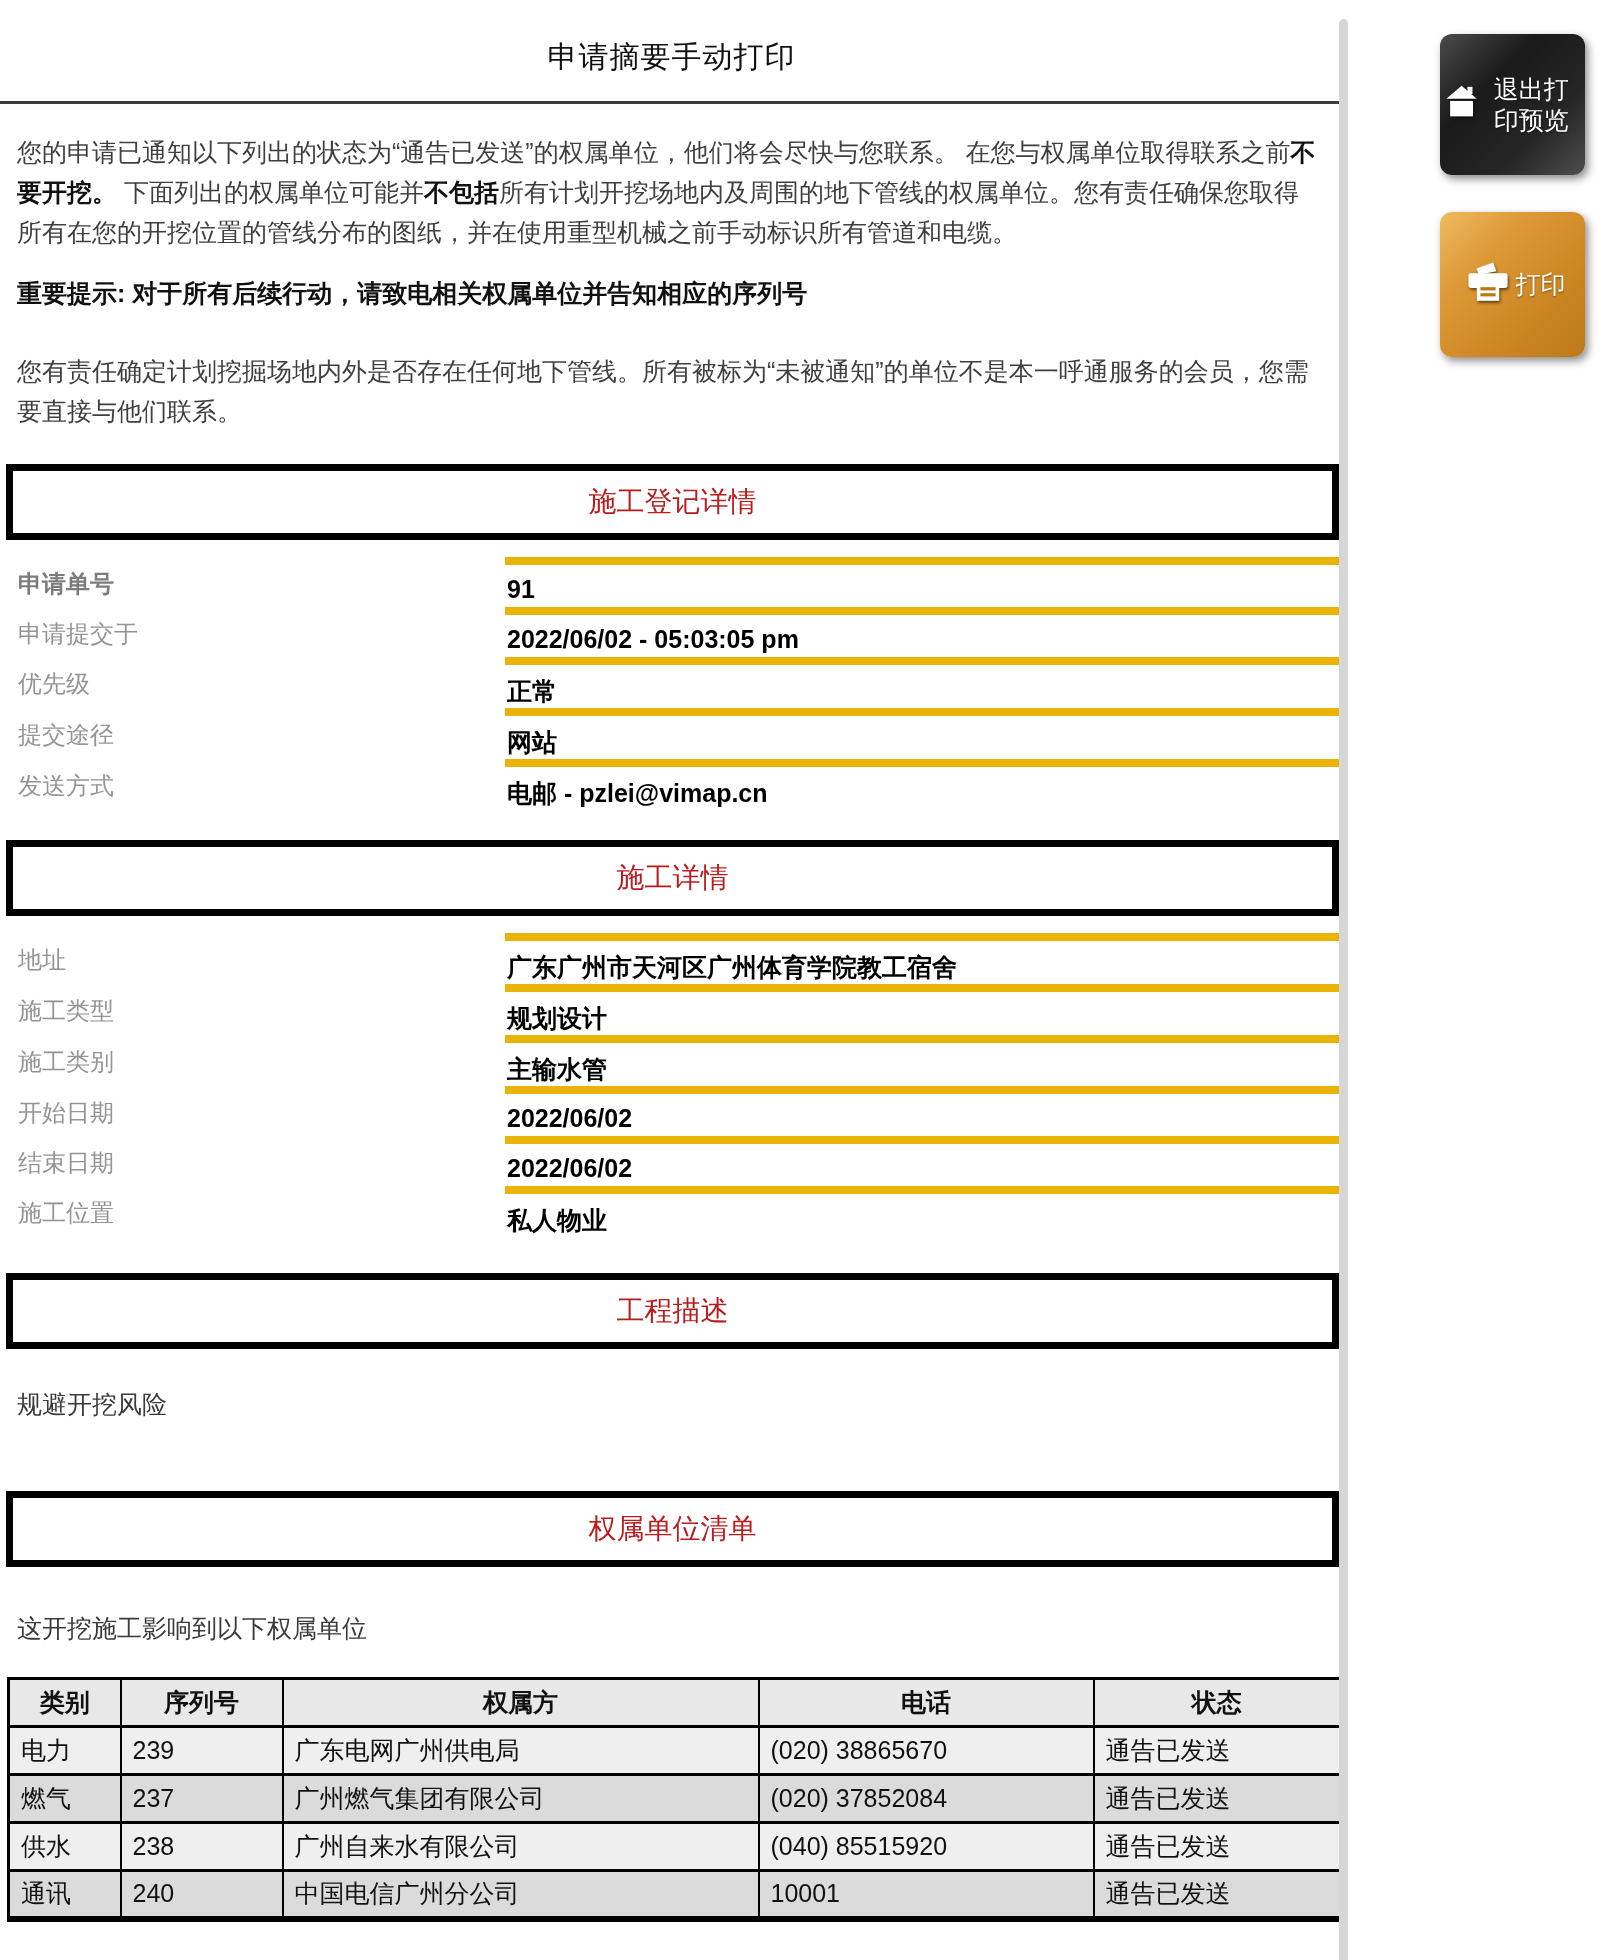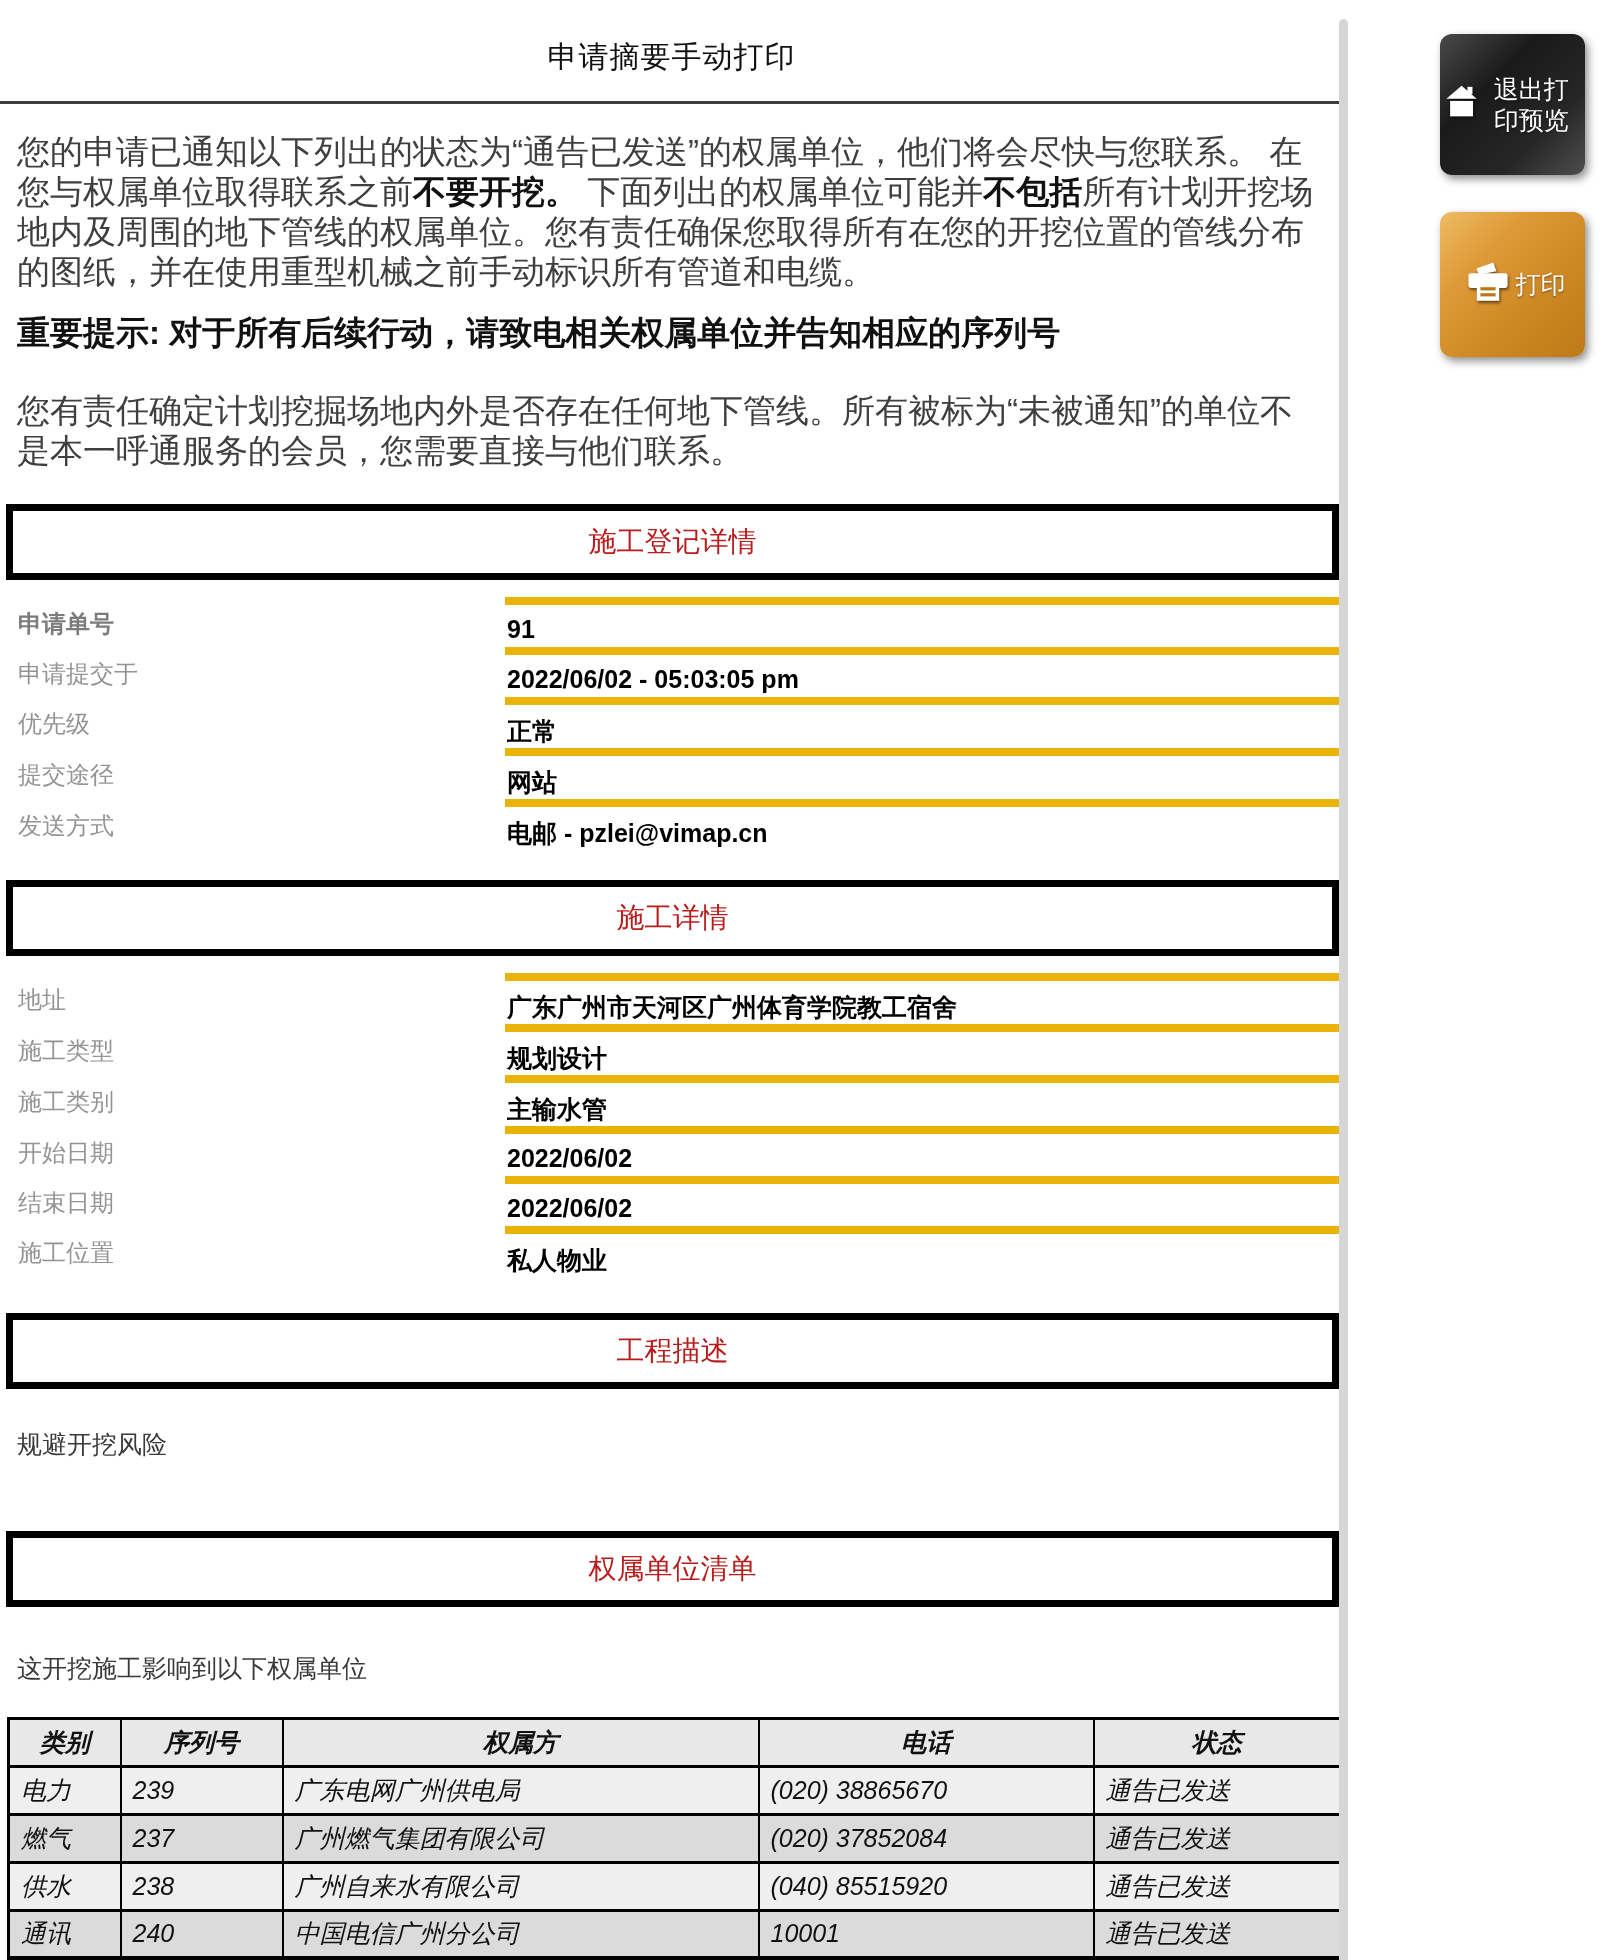--- a/index.html
+++ b/index.html
@@ -5,21 +5,21 @@
   * { margin:0; padding:0; box-sizing:border-box; }
   html,body { width:1624px; height:1960px; background:#fff;
     font-family:"Liberation Sans","DejaVu Sans",sans-serif; overflow:hidden; }
   .page { position:relative; width:1624px; height:1960px; background:#fff; }
 
   
   .doc { position:absolute; left:0; top:0; width:1343px; }
   .doc-title { text-align:center; font-size:30px; color:#111; padding-top:37px; letter-spacing:1px; }
   .title-rule { border:0; border-top:3px solid #3d3d3d; margin-top:23px; width:1339px; }
 
-  .intro { margin:28px 20px 8px 17px; font-size:33px; line-height:40px; color:#3f3f3f; }
+  .intro { margin:28px 20px 8px 17px; font-size:25px; line-height:40px; color:#3f3f3f; }
   .intro b { color:#111; }
   .intro .imp { display:block; margin-top:21px; font-weight:bold; color:#111; }
   .intro .p4 { display:block; margin-top:38px; }
 
   .section-box { margin:0 4px 0 6px; border:7px solid #000; background:#fff;
     height:76px; display:flex; align-items:center; justify-content:center;
     font-size:28px; color:#b91c1c; }
   .mt-box1 { margin-top:33px; }
   .mt-box2 { margin-top:30px; }
   .mt-box3 { margin-top:36px; }
@@ -31,21 +31,21 @@
   .field-row.first-bold .field-label { font-weight:bold; color:#7c7c7c; }
   .field-value { flex:1; border-top:8px solid #eab308; padding:10px 0 0 2px;
     font-size:25px; font-weight:bold; color:#000; }
 
   .desc-text { margin:36px 20px 0 17px; font-size:25px; color:#3a3a3a; line-height:38px; }
   .note-text { margin:42px 20px 0 17px; font-size:25px; color:#3a3a3a; line-height:38px; }
 
   
   table.owners { border-collapse:collapse; margin:30px 0 0 7px; width:1334px;
     font-size:25px; color:#111; table-layout:fixed; }
-  table.owners { border:3px solid #000; border-bottom:6px solid #000;font-style:italic; }
+  table.owners { border:3px solid #000; border-bottom:6px solid #000; }
   table.owners th, table.owners td { border-left:2px solid #000; border-right:2px solid #000;
     border-top:3px solid #000; border-bottom:3px solid #000; height:48px; }
   table.owners th { background:#e8e8e8; font-weight:bold; text-align:center; padding:4px 6px; }
   table.owners td { padding:4px 6px 4px 11px; text-align:left; font-weight:normal; }
   table.owners tr.odd  td { background:#efefef; }
   table.owners tr.even td { background:#dbdbdb; }
   .col-cat{width:112px;} .col-serial{width:162px;} .col-owner{width:476px;}
   .col-phone{width:335px;} .col-status{width:247px;}
 
   

